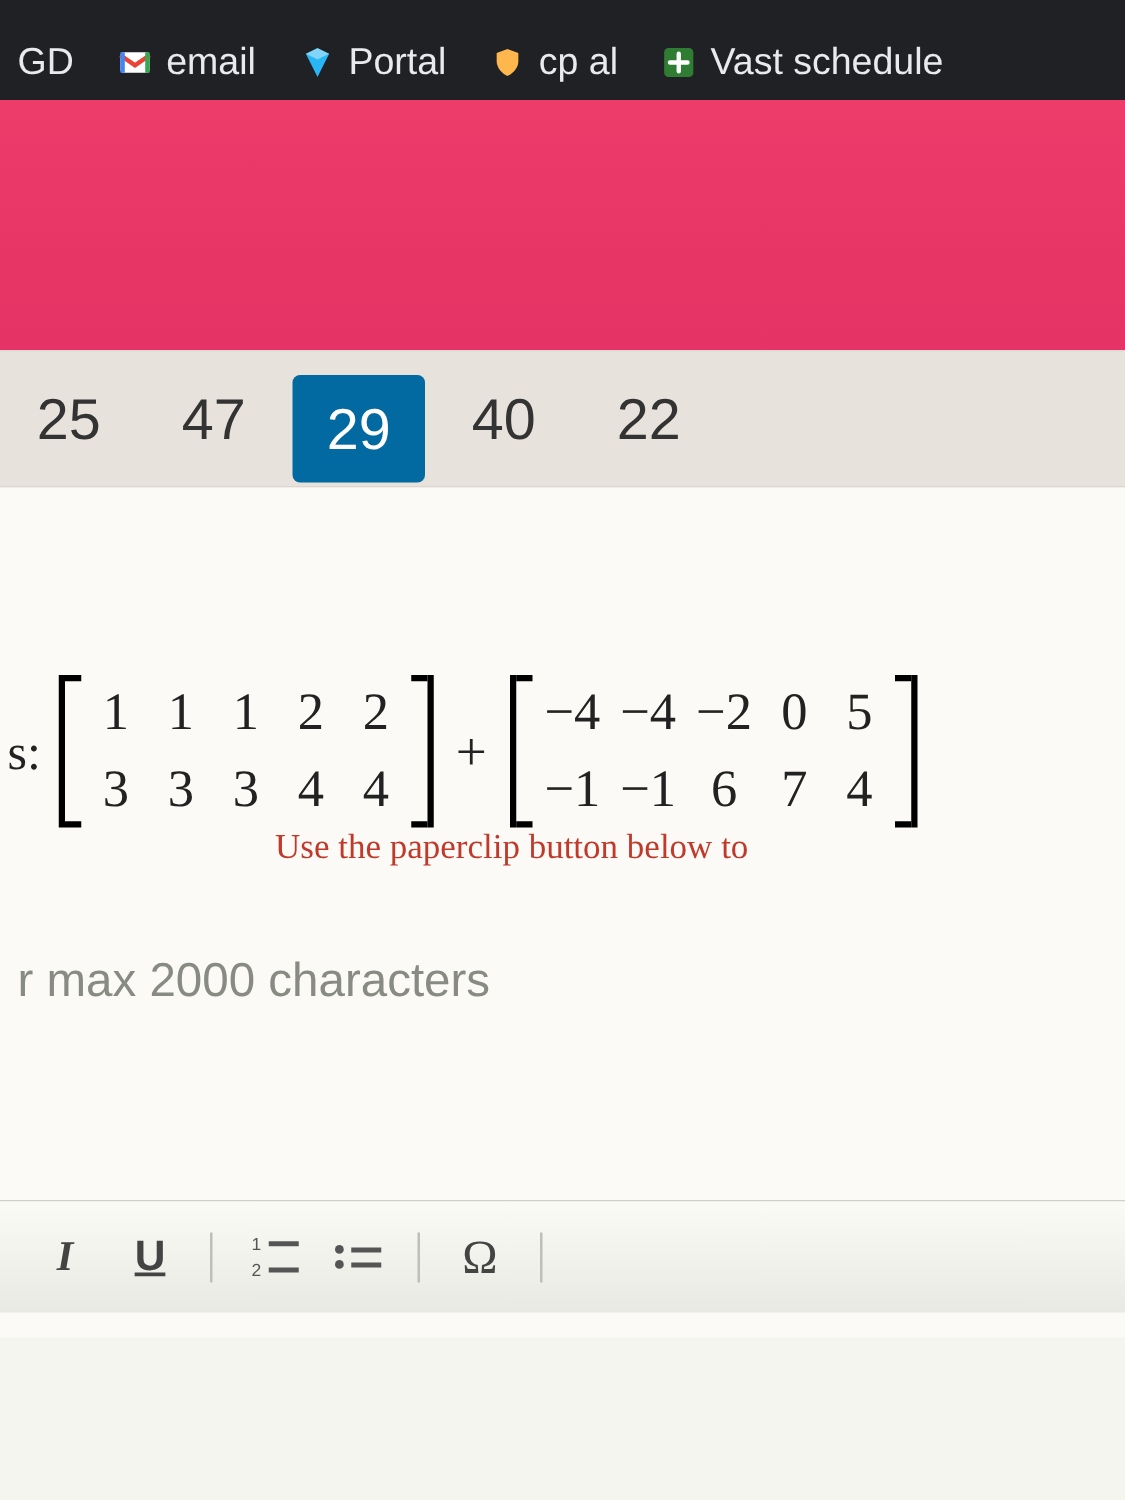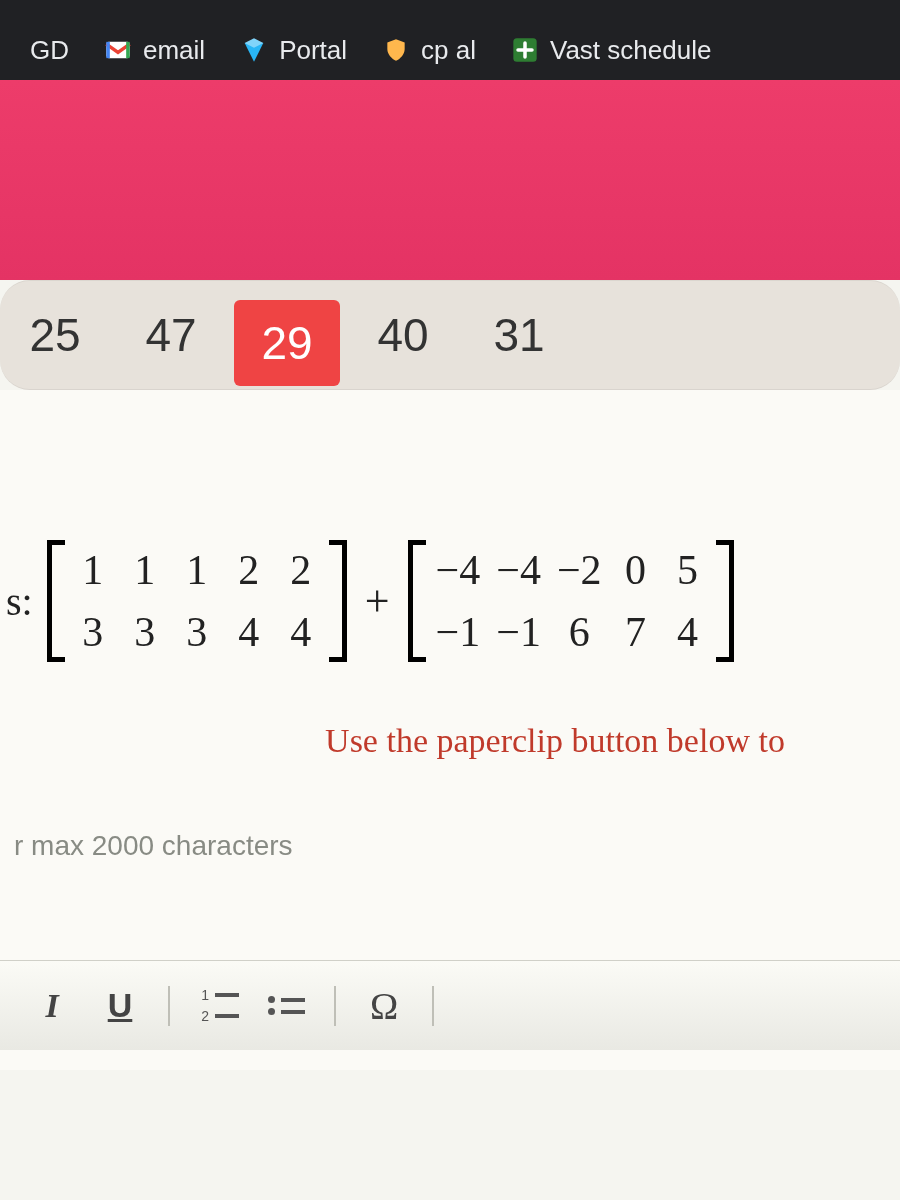--- a/index.html
+++ b/index.html
@@ -5,24 +5,24 @@
   * { box-sizing: border-box; margin: 0; padding: 0; }
   html, body { width: 900px; height: 1200px; overflow: hidden; font-family: Arial, Helvetica, sans-serif; }
   body { background: #f5f5f0; }
 
   
   .bookmarks-bar {
     background: #202124;
     height: 60px;
     display: flex;
     align-items: center;
-    padding: 0 16px;
+    padding: 0 0;
     gap: 6px;
     color: #e8eaed;
-    font-size: 26px;
+    font-size: 30px;
     white-space: nowrap;
     overflow: hidden;
   }
   .bookmark-item {
     display: flex;
     align-items: center;
     gap: 10px;
     padding: 6px 14px;
     cursor: pointer;
   }
@@ -50,34 +50,33 @@
   .numbers-ribbon {
     height: 110px;
     background: #e7e2db;
     display: flex;
     align-items: center;
     gap: 10px;
     padding: 0 2px;
     overflow: hidden;
     border-top: 1px solid rgba(0,0,0,0.05);
     border-bottom: 1px solid rgba(0,0,0,0.06);
-    border-radius: 30px;
   }
   .num-cell {
     width: 106px;
     height: 86px;
     display: flex;
     align-items: center;
     justify-content: center;
     font-size: 46px;
     color: #333;
     border-radius: 6px;
   }
   .num-cell.selected {
-    background: #ef4444;
+    background: #0369a1;
     color: #fff;
     margin-top: 16px;
   }
 
   
   .content {
     padding: 150px 10px 0 10px;
     background: #fbfaf6;
     height: 680px;
     position: relative;
@@ -118,31 +117,29 @@
     row-gap: 14px;
     padding: 6px 10px;
   }
   .mgrid span { text-align: center; min-width: 36px; }
   .m5 { grid-template-columns: repeat(5, auto); }
 
   .plus { font-size: 44px; padding: 0 4px; }
 
   .instruction {
     color: #c03a2b;
-    font-size: 34px;
+    font-size: 28px;
     font-family: "Times New Roman", Times, serif;
-    margin-top: 60px;
     margin-left: 210px;
     white-space: nowrap;
-    text-align: center;
   }
 
   .placeholder-line {
     color: #888b84;
-    font-size: 28px;
+    font-size: 38px;
     margin-top: 70px;
     margin-left: 4px;
     font-family: Arial, Helvetica, sans-serif;
     white-space: nowrap;
   }
 
   
   .editor-toolbar {
     position: absolute;
     left: 0;
@@ -241,21 +238,21 @@
   <div class="num-cell">
       <span>47</span>
     </div>
   <div class="num-cell selected">
       <span>29</span>
     </div>
   <div class="num-cell">
       <span>40</span>
     </div>
   <div class="num-cell">
-      <span>31</span>
+      <span>22</span>
     </div>
 </div>
 
 <div class="content">
 
   <div class="matrix-row">
     <span class="lbl-s">s:</span>
 
     <span class="matrix">
       <span class="bracket left"></span>

